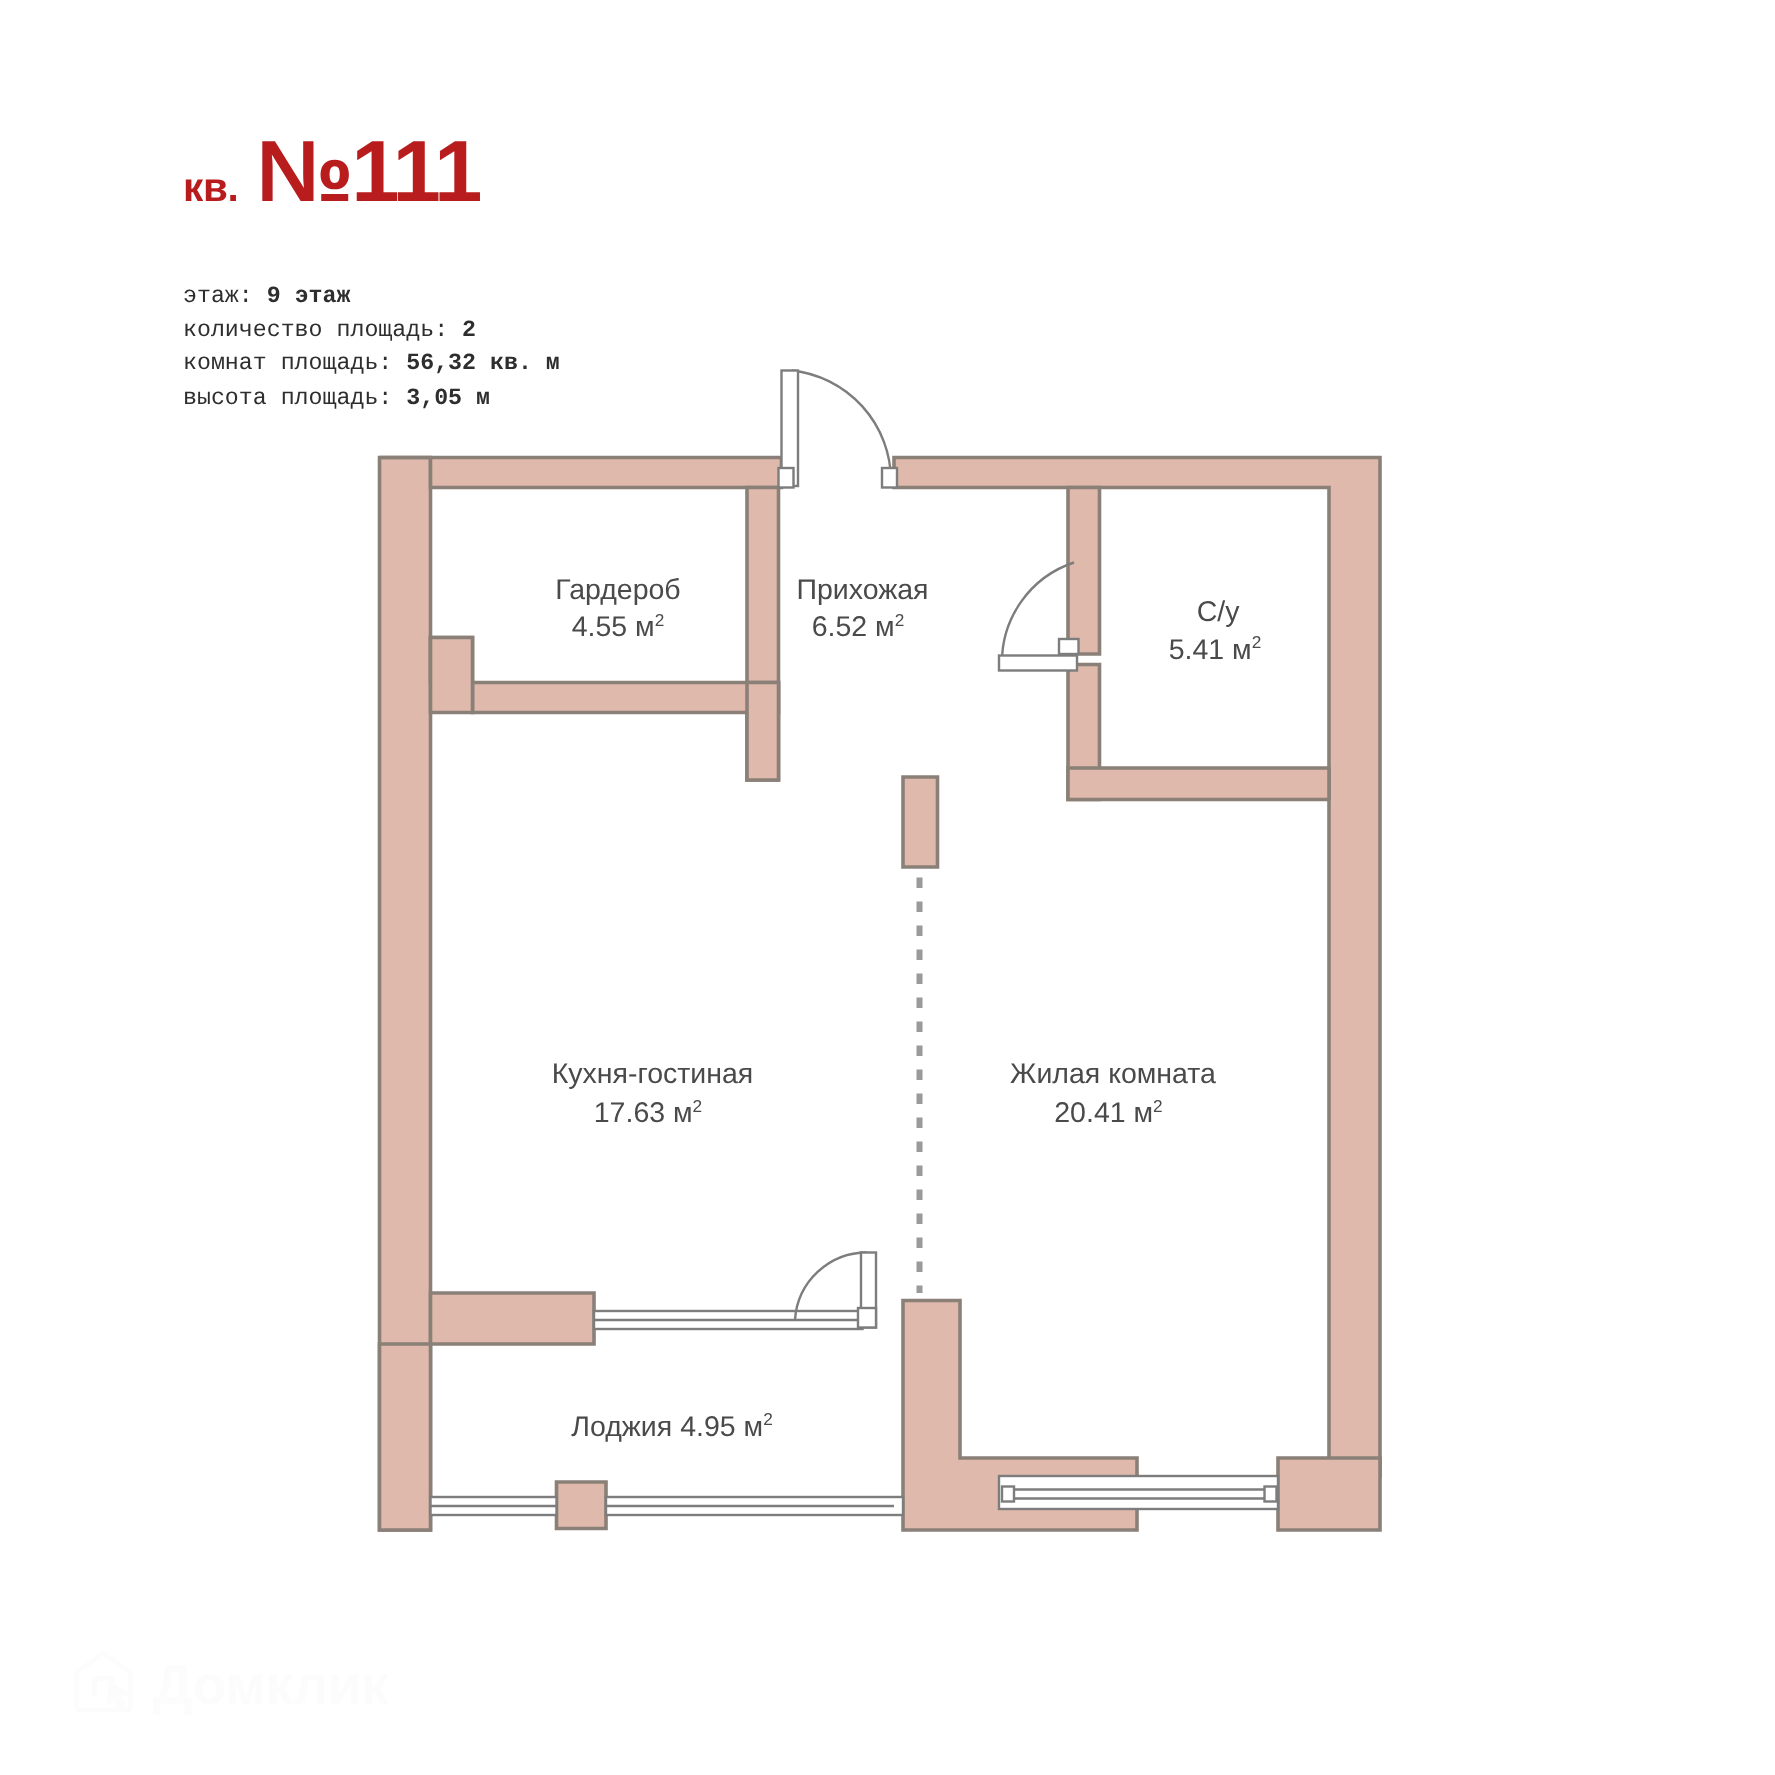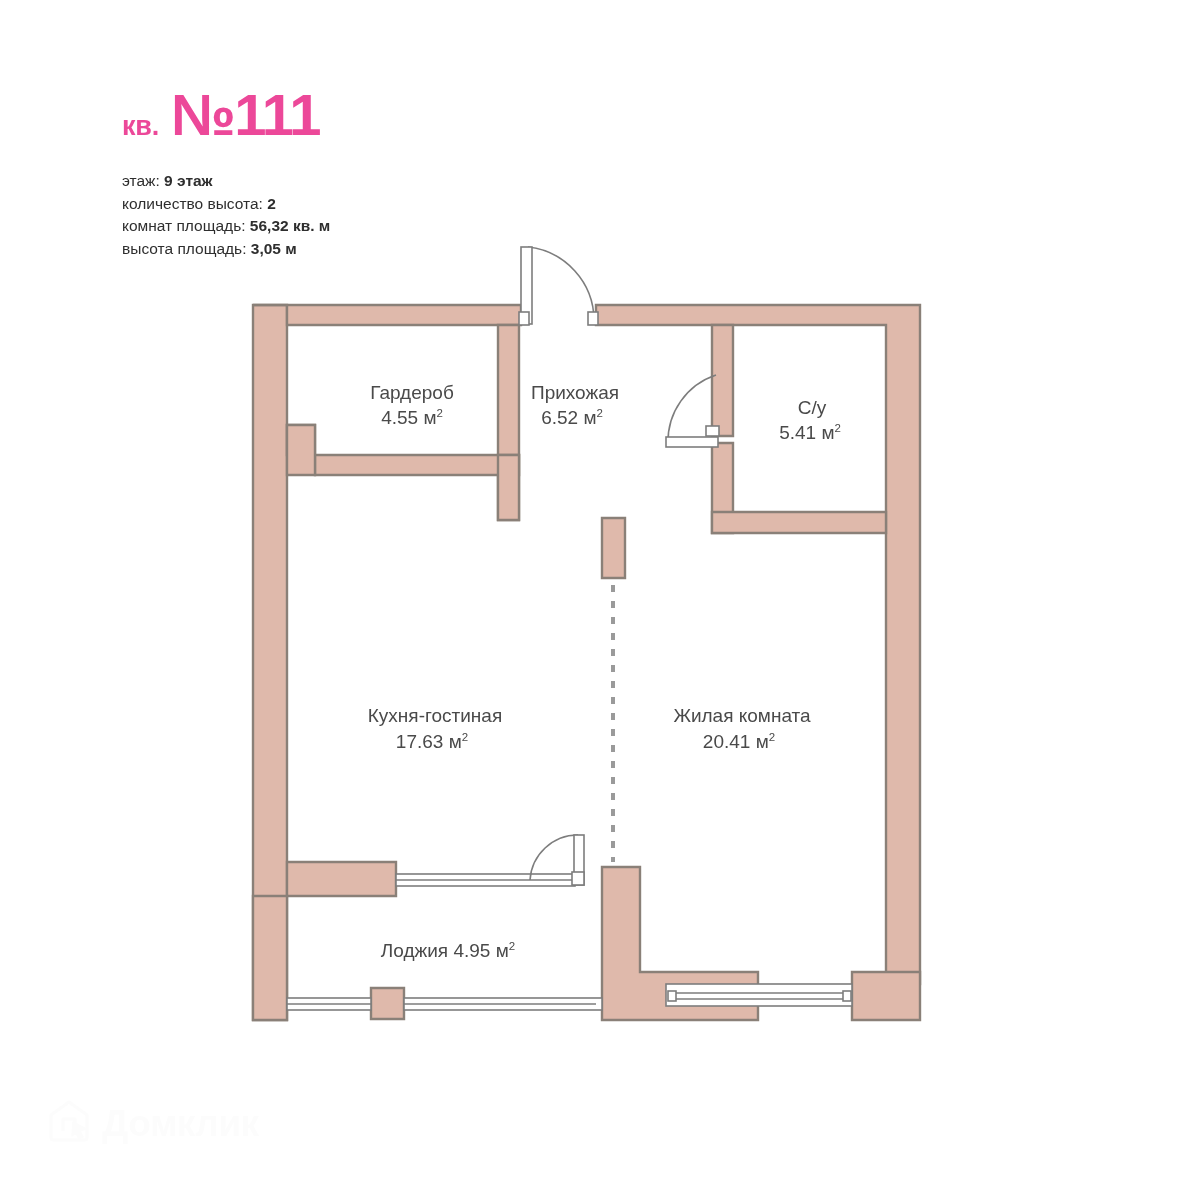--- a/index.html
+++ b/index.html
@@ -21,35 +21,36 @@
   #header {
     position: absolute;
     left: 122px;
     top: 86px;
     width: 620px;
   }
   #title-line {
     display: flex;
     align-items: baseline;
     line-height: 1;
-    color: #ec4899;
+    color: #b91c1c;
   }
   #title-prefix {
     font-size: 27px;
     font-weight: bold;
     letter-spacing: -0.2px;
   }
   #title-number {
     font-size: 58px;
     font-weight: bold;
     letter-spacing: -1.5px;
     margin-left: 12px;
   }
   #specs {
-    margin-top: 26px;
+    margin-top: 42px;
+    font-family: Liberation Mono, monospace;
   }
   .spec-row {
     font-size: 15.5px;
     line-height: 22.5px;
     color: #2e2e2e;
     white-space: nowrap;
   }
   .spec-label { font-weight: normal; }
   .spec-value { font-weight: bold; }
 
@@ -104,21 +105,21 @@
   <div id="title-line">
     <span id="title-prefix">кв.</span>
     <span id="title-number">№111</span>
   </div>
   <div id="specs">
     <div class="spec-row">
       <span class="spec-label">этаж:</span>
       <span class="spec-value">9 этаж</span>
     </div>
     <div class="spec-row">
-      <span class="spec-label">количество высота:</span>
+      <span class="spec-label">количество площадь:</span>
       <span class="spec-value">2</span>
     </div>
     <div class="spec-row">
       <span class="spec-label">комнат площадь:</span>
       <span class="spec-value">56,32 кв. м</span>
     </div>
     <div class="spec-row">
       <span class="spec-label">высота площадь:</span>
       <span class="spec-value">3,05 м</span>
     </div>

